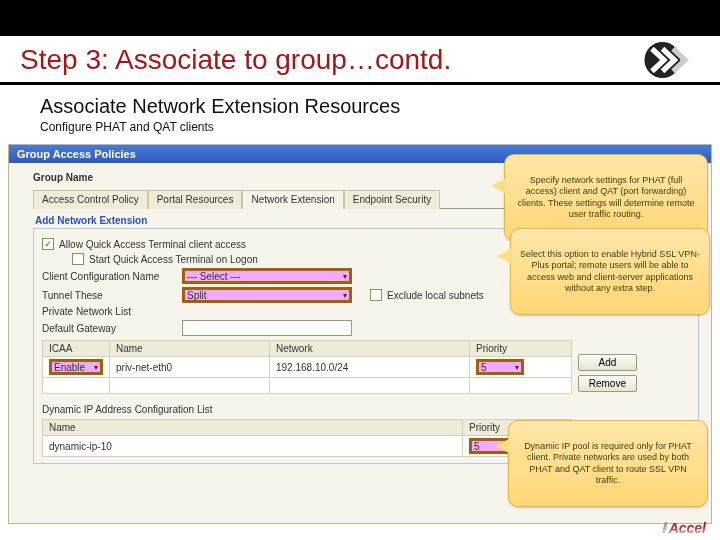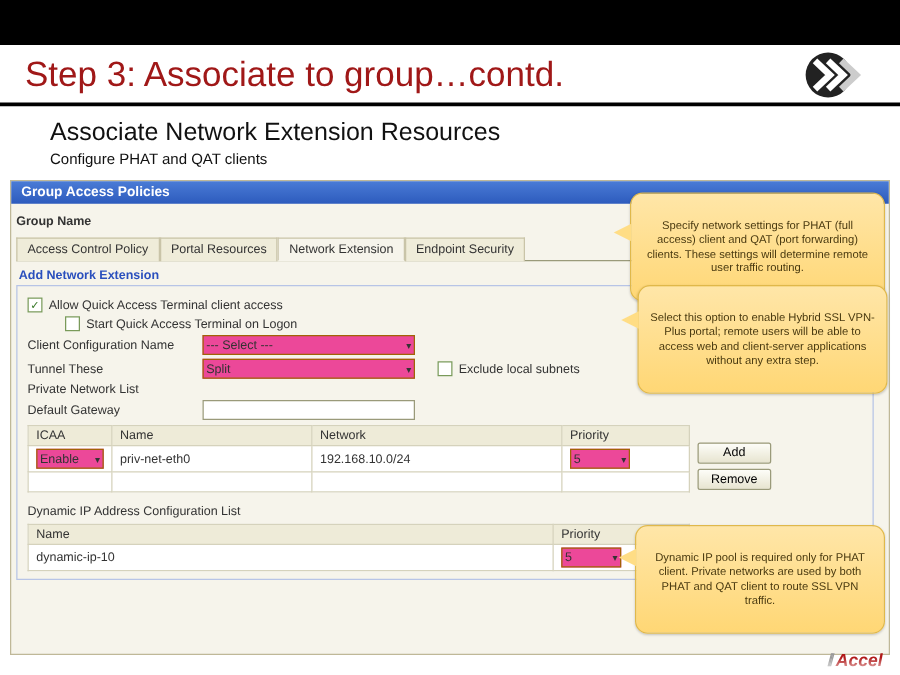--- a/index.html
+++ b/index.html
@@ -5,31 +5,31 @@
   * { box-sizing: border-box; margin: 0; padding: 0; }
   body { width: 720px; height: 540px; font-family: Arial, sans-serif; background: #fff; position: relative; overflow: hidden; }
   .black-bar { background: #000; height: 36px; width: 100%; }
   .title-row { display: flex; align-items: center; padding: 4px 20px 2px 20px; border-bottom: 3px solid #000; }
   .slide-title { font-size: 28px; color: #a01818; font-weight: 400; flex: 1; }
   .arrow-icon { width: 60px; height: 40px; }
   .subtitle { font-size: 20px; color: #111; padding: 10px 0 0 40px; }
   .subtitle-small { font-size: 12px; color: #111; padding: 2px 0 6px 40px; }
   .app-window { margin: 4px 0 0 8px; border: 1px solid #bfb898; background: #f6f4eb; width: 704px; height: 380px; position: relative; font-size: 10px; }
   .bluebar { background: linear-gradient(#4a7bd6,#2d5bbd); color: #fff; font-size: 11px; font-weight: bold; padding: 3px 8px; }
-  .form-area { padding: 6px 12px 0 4px; color: #333; }
+  .form-area { padding: 6px 12px 0 24px; color: #333; }
   .row { display: flex; align-items: center; margin: 3px 0; }
   .lbl { width: 140px; font-size: 10px; }
   .inp { border: 1px solid #9a9a7a; background: #fff; height: 16px; padding: 0 4px; font-size: 10px; }
   .tab-strip { display: flex; gap: 0; margin: 6px 0 0 0; border-bottom: 1px solid #9a9a7a; font-size: 10px; }
   .tab { padding: 3px 8px; border: 1px solid #c9c4a8; border-bottom: none; background: #efecd9; position: relative; top: 1px; }
   .tab.active { background: #f6f4eb; font-weight: normal; border-bottom: 1px solid #f6f4eb; }
   .fieldset-title { color: #2a4fbd; font-weight: bold; font-size: 10px; margin: 6px 0 2px 2px; }
   .fieldset-box { border: 1px solid #b7c4e6; padding: 6px 8px; background: #f6f4eb; position: relative; }
   .ck { width: 12px; height: 12px; border: 1px solid #7a9a5a; background: #fff; display: inline-flex; align-items: center; justify-content: center; font-size: 9px; color: #3a7a2a; margin-right: 5px; }
-  .sel { border: 1px solid #a16207; background: #ec4899; height: 16px; width: 170px; font-size: 10px; padding: 0 2px; display: flex; align-items: center; justify-content: space-between; }
+  .sel { border: 3px solid #a16207; background: #f0abfc; height: 16px; width: 170px; font-size: 10px; padding: 0 2px; display: flex; align-items: center; justify-content: space-between; }
   .sel .caret { font-size: 8px; color: #333; }
   .table { border: 1px solid #9a9a7a; background: #fff; width: 100%; font-size: 10px; border-collapse: collapse; }
   .table th, .table td { border: 1px solid #d5d2bc; padding: 2px 6px; text-align: left; background: #fff; }
   .table th { background: #eeebd8; font-weight: normal; }
   .btn { border: 1px solid #9a9a7a; background: linear-gradient(#fdfdf8,#e7e4d0); padding: 2px 10px; font-size: 10px; border-radius: 2px; }
   .side-btns { position: absolute; right: -65px; top: 14px; display: flex; flex-direction: column; gap: 4px; }
   .callout { position: absolute; background: linear-gradient(#ffe6a8,#ffd775); border: 1px solid #e0b84a; border-radius: 10px; padding: 20px 8px; font-size: 9px; color: #4a3a10; text-align: center; box-shadow: 0 1px 2px rgba(0,0,0,.2); line-height: 1.25; }
   .callout::after { content: ""; position: absolute; width: 0; height: 0; }
   .c1 { top: 154px; left: 504px; width: 204px; }
   .c1::after { left: -14px; top: 24px; border-top: 7px solid transparent; border-bottom: 7px solid transparent; border-right: 14px solid #ffdd85; }

